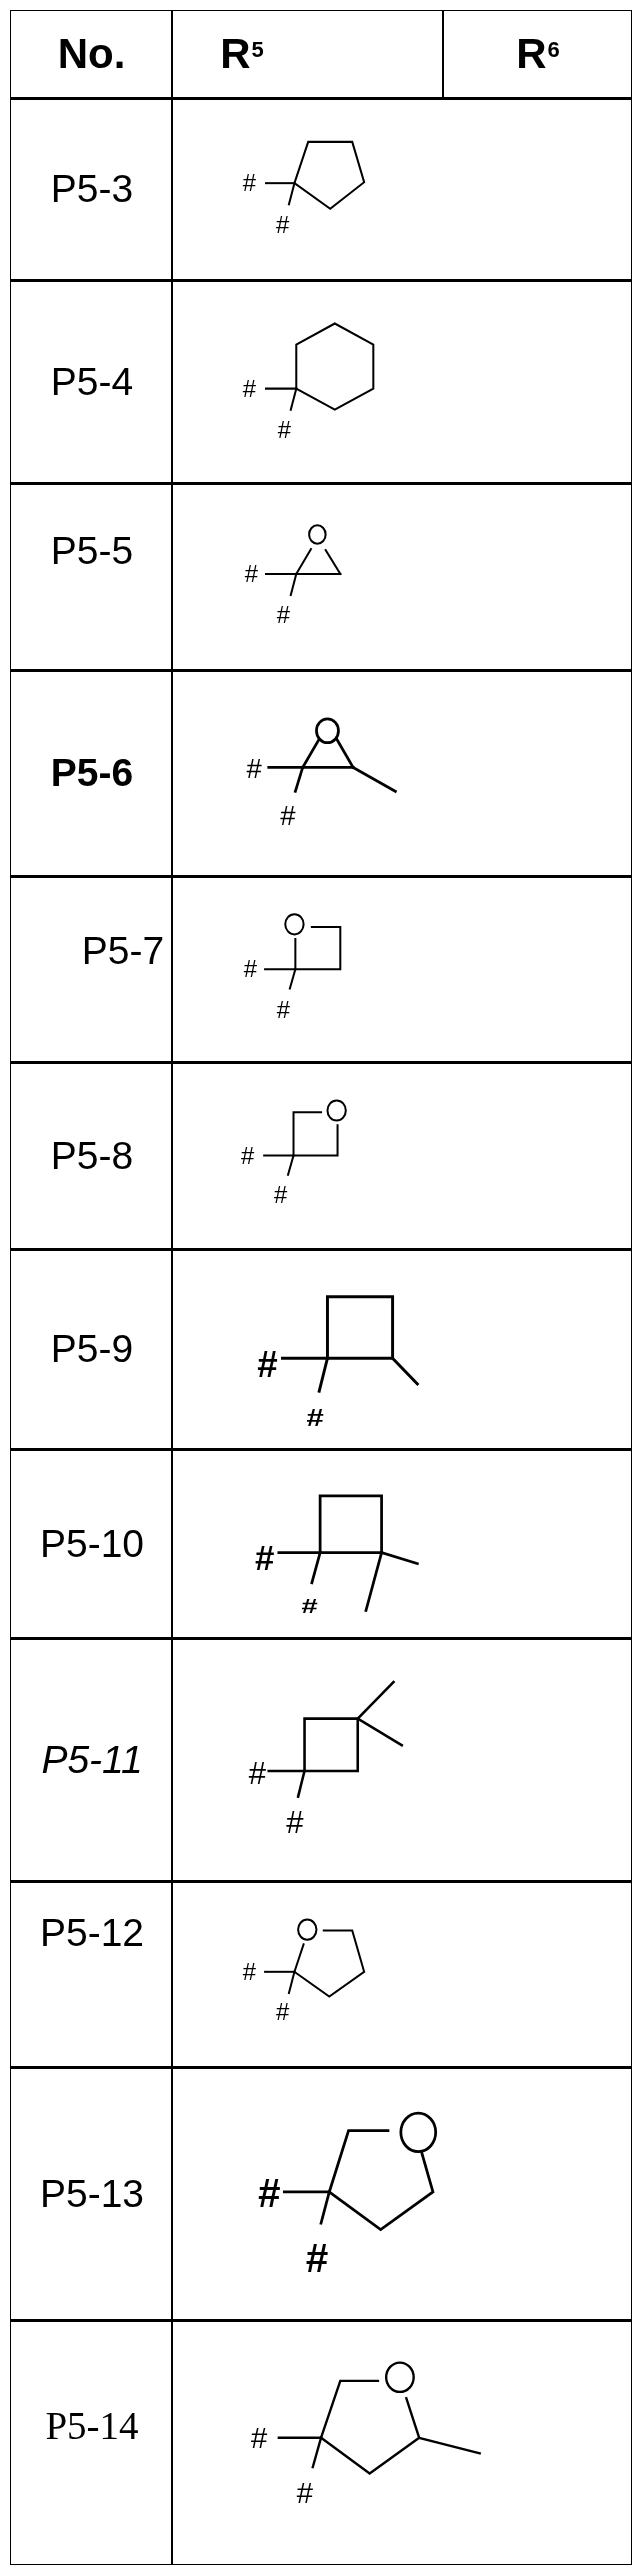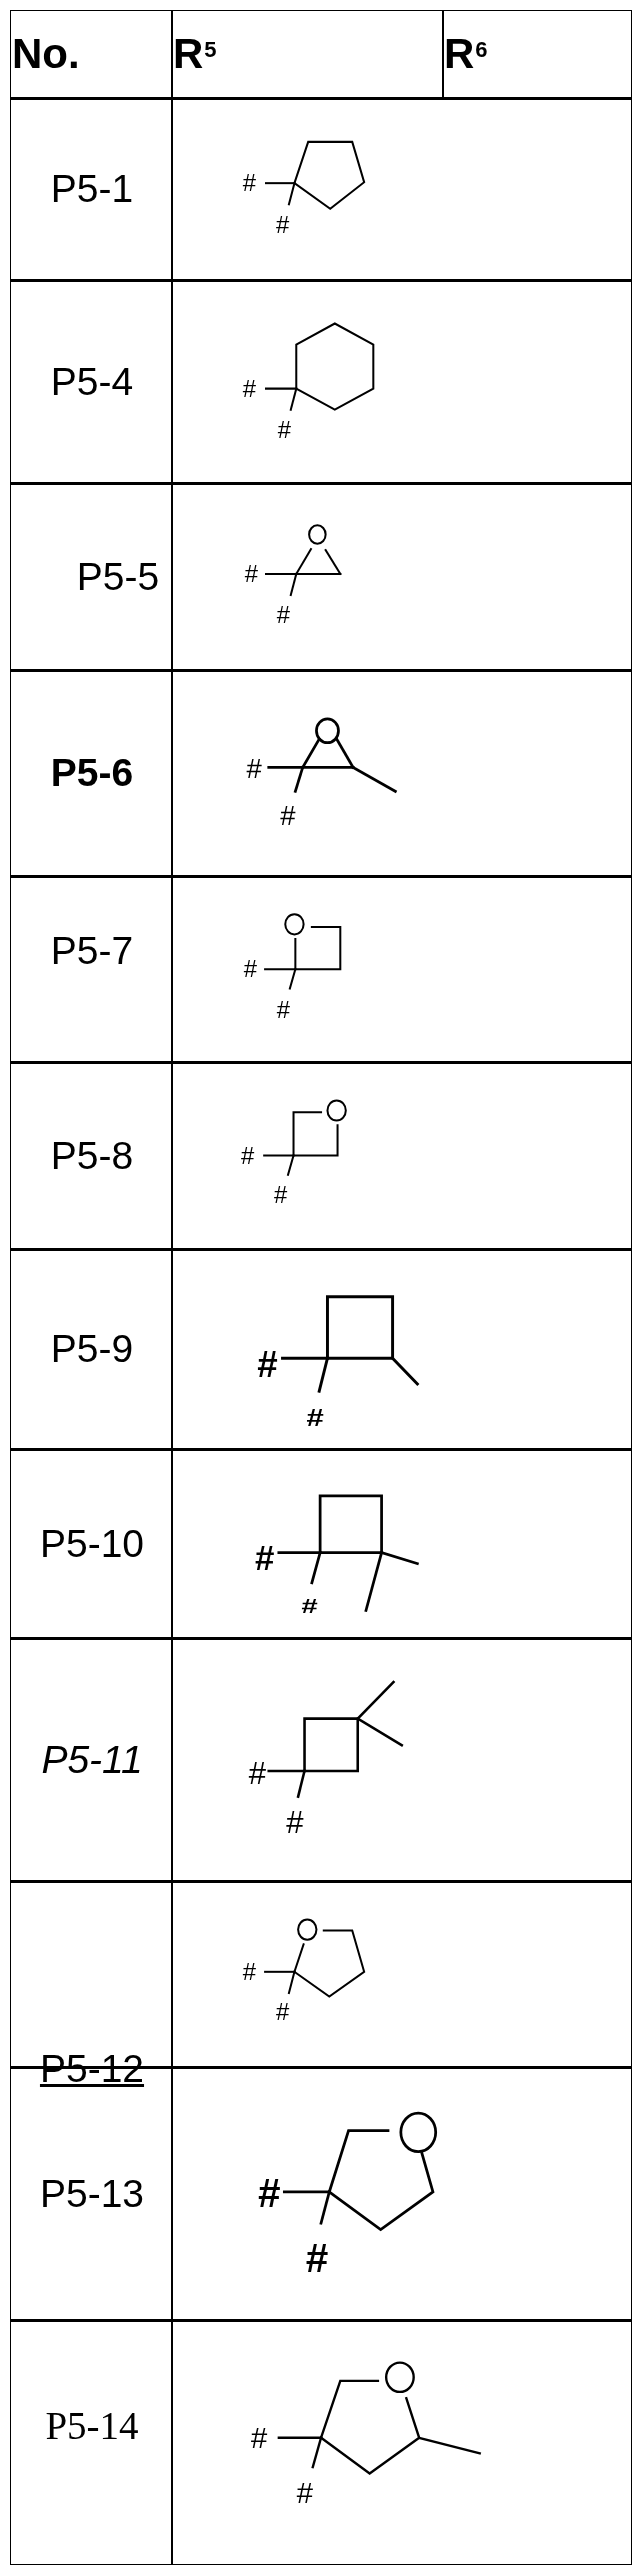--- a/index.html
+++ b/index.html
@@ -3,21 +3,21 @@
 <meta charset="utf-8">
 <style>
   html, body { margin:0; padding:0; background:#ffffff; }
   body { width:643px; height:2576px; position:relative; overflow:hidden;
          font-family:"Liberation Sans", sans-serif; color:#000; }
   .tbl { position:absolute; left:10px; top:10px; width:622px; height:2555px;
          border:1.8px solid #000; box-sizing:border-box; }
   .hline { position:absolute; left:10px; width:622px; height:2.8px; background:#000; }
   .vline { position:absolute; width:1.8px; background:#000; }
   .hdr { position:absolute; top:10px; height:88px; display:flex; align-items:center;
-         justify-content:flex-start; font-weight:bold; font-size:42px; }
+         justify-content:center; font-weight:bold; font-size:42px; }
   .hdr sup { font-size:22px; position:relative; top:-3.7px; margin-left:0.9px; }
   .rowlabel { position:absolute; left:12px; width:160px; display:flex;
               align-items:center; justify-content:center; font-size:39px; }
   svg.chem { position:absolute; left:0; top:0; }
   svg.chem text { font-family:"Liberation Sans", sans-serif; }
 </style>
 </head>
 <body>
 
 <div class="tbl"></div>
@@ -43,30 +43,30 @@
 </div>
 <div class="hdr" style="left:173px; width:138px;">
   <span>R</span>
     <sup>5</sup>
 </div>
 <div class="hdr" style="left:444px; width:188px;">
   <span>R</span>
     <sup>6</sup>
 </div>
 
-<div class="rowlabel" style="top:98px;  height:182px;">P5-1</div>
+<div class="rowlabel" style="top:98px;  height:182px;">P5-3</div>
 <div class="rowlabel" style="top:280px;  height:203px;">P5-4</div>
-<div class="rowlabel" style="top:483px;  height:187px;margin-left:26px;">P5-5</div>
+<div class="rowlabel" style="top:457px;  height:187px;">P5-5</div>
 <div class="rowlabel" style="top:670px;  height:206px;font-weight:bold;">P5-6</div>
-<div class="rowlabel" style="top:875px;  height:152px;">P5-7</div>
+<div class="rowlabel" style="top:875px;  height:152px;padding-left:31px;">P5-7</div>
 <div class="rowlabel" style="top:1062px; height:187px;text-align:right;">P5-8</div>
 <div class="rowlabel" style="top:1249px; height:200px;">P5-9</div>
 <div class="rowlabel" style="top:1449px; height:189px;">P5-10</div>
 <div class="rowlabel" style="top:1638px; height:243px;font-style:italic;">P5-11</div>
-<div class="rowlabel" style="top:1976px; height:185px;text-decoration:underline;">P5-12</div>
+<div class="rowlabel" style="top:1840px; height:185px;">P5-12</div>
 <div class="rowlabel" style="top:2067px; height:253px;">P5-13</div>
 <div class="rowlabel" style="top:2320px; height:211px;font-family:Liberation Serif, serif;">P5-14</div>
 
 <svg class="chem" width="643" height="2576" viewBox="0 0 701 2807" fill="none" stroke="#000" stroke-linecap="square" stroke-linejoin="miter">
 
   <g stroke-width="2.2">
     <polygon points="321,199 336,154 384,154 397,198 360,227"></polygon>
     <line x1="290" y1="199" x2="321" y2="199"></line>
     <line x1="321" y1="199" x2="315" y2="222"></line>
     <text x="272" y="208" font-size="26" fill="#000" stroke="none" text-anchor="middle">#</text>

